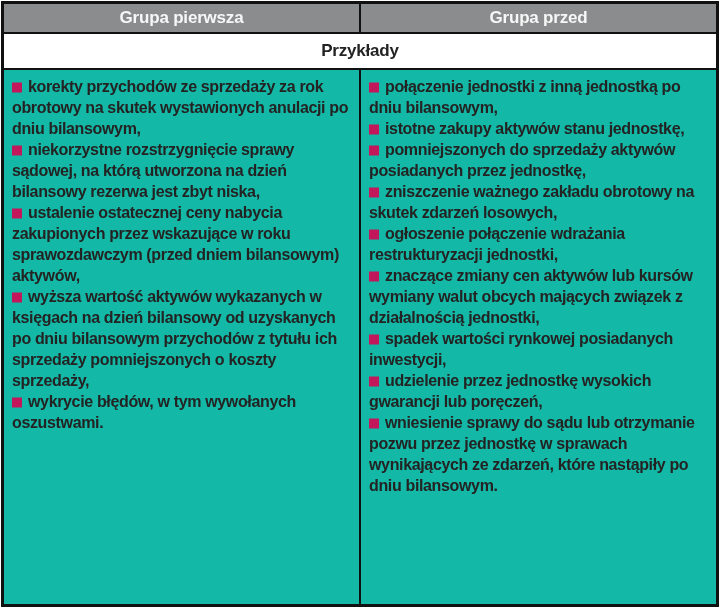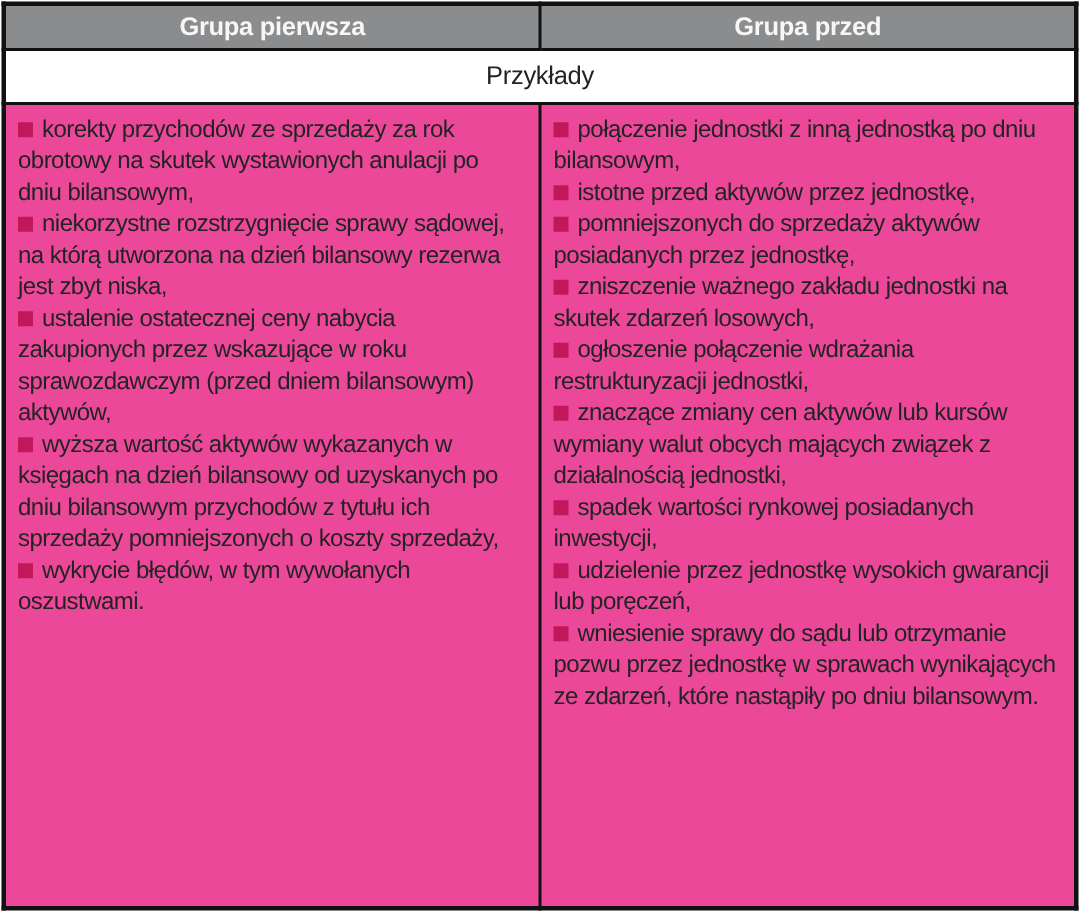--- a/index.html
+++ b/index.html
@@ -21,20 +21,21 @@
   .doc-table {
     width: 718px; height: 606px;
     margin: 1px;
     border-collapse: collapse;
     table-layout: fixed;
     border: 3px solid var(--border);
   }
   .doc-table td, .doc-table th {
     border: 2px solid var(--border);
     padding: 0;
+    font-weight: bold;
   }
   
   tr.group-header-row { height: 30px; }
   tr.group-header-row th {
     background: var(--header-bg);
     color: var(--header-text);
     font-size: 17px;
     font-weight: bold;
     letter-spacing: -0.2px;
     text-align: center;
@@ -58,21 +59,21 @@
   tr.examples-row td {
     background: #ffffff;
     color: var(--text);
     font-size: 17px;
     text-align: center;
     vertical-align: middle;
     letter-spacing: -0.2px;
   }
   
   tr.body-row td {
-    background: #ec4899;
+    background: #14b8a6;
     color: var(--text);
     vertical-align: top;
     padding: 6px 8px 3px 8px;
     font-size: 16px;
     line-height: 21px;
     letter-spacing: -0.35px;
   }
   .item { margin: 0; }
   .bullet-icon {
     display: inline-block;
@@ -98,23 +99,23 @@
   <tr class="body-row">
     <td>
       <p class="item"><span class="bullet-icon"></span><span>korekty przychodów ze sprzedaży za rok obrotowy na skutek wystawionych anulacji po dniu bilansowym,</span></p>
       <p class="item"><span class="bullet-icon"></span><span>niekorzystne rozstrzygnięcie sprawy sądowej, na którą utworzona na dzień bilansowy rezerwa jest zbyt niska,</span></p>
       <p class="item"><span class="bullet-icon"></span><span>ustalenie ostatecznej ceny nabycia zakupionych przez wskazujące w roku sprawozdawczym (przed dniem bilansowym) aktywów,</span></p>
       <p class="item"><span class="bullet-icon"></span><span>wyższa wartość aktywów wykazanych w księgach na dzień bilansowy od uzyskanych po dniu bilansowym przychodów z tytułu ich sprzedaży pomniejszonych o koszty sprzedaży,</span></p>
       <p class="item"><span class="bullet-icon"></span><span>wykrycie błędów, w tym wywołanych oszustwami.</span></p>
     </td>
     <td>
       <p class="item"><span class="bullet-icon"></span><span>połączenie jednostki z inną jednostką po dniu bilansowym,</span></p>
-      <p class="item"><span class="bullet-icon"></span><span>istotne przed aktywów przez jednostkę,</span></p>
+      <p class="item"><span class="bullet-icon"></span><span>istotne zakupy aktywów stanu jednostkę,</span></p>
       <p class="item"><span class="bullet-icon"></span><span>pomniejszonych do sprzedaży aktywów posiadanych przez jednostkę,</span></p>
-      <p class="item"><span class="bullet-icon"></span><span>zniszczenie ważnego zakładu jednostki na skutek zdarzeń losowych,</span></p>
+      <p class="item"><span class="bullet-icon"></span><span>zniszczenie ważnego zakładu obrotowy na skutek zdarzeń losowych,</span></p>
       <p class="item"><span class="bullet-icon"></span><span>ogłoszenie połączenie wdrażania restrukturyzacji jednostki,</span></p>
       <p class="item"><span class="bullet-icon"></span><span>znaczące zmiany cen aktywów lub kursów wymiany walut obcych mających związek z działalnością jednostki,</span></p>
       <p class="item"><span class="bullet-icon"></span><span>spadek wartości rynkowej posiadanych inwestycji,</span></p>
       <p class="item"><span class="bullet-icon"></span><span>udzielenie przez jednostkę wysokich gwarancji lub poręczeń,</span></p>
       <p class="item"><span class="bullet-icon"></span><span>wniesienie sprawy do sądu lub otrzymanie pozwu przez jednostkę w sprawach wynikających ze zdarzeń, które nastąpiły po dniu bilansowym.</span></p>
     </td>
   </tr>
 </tbody>
   </table>
 

